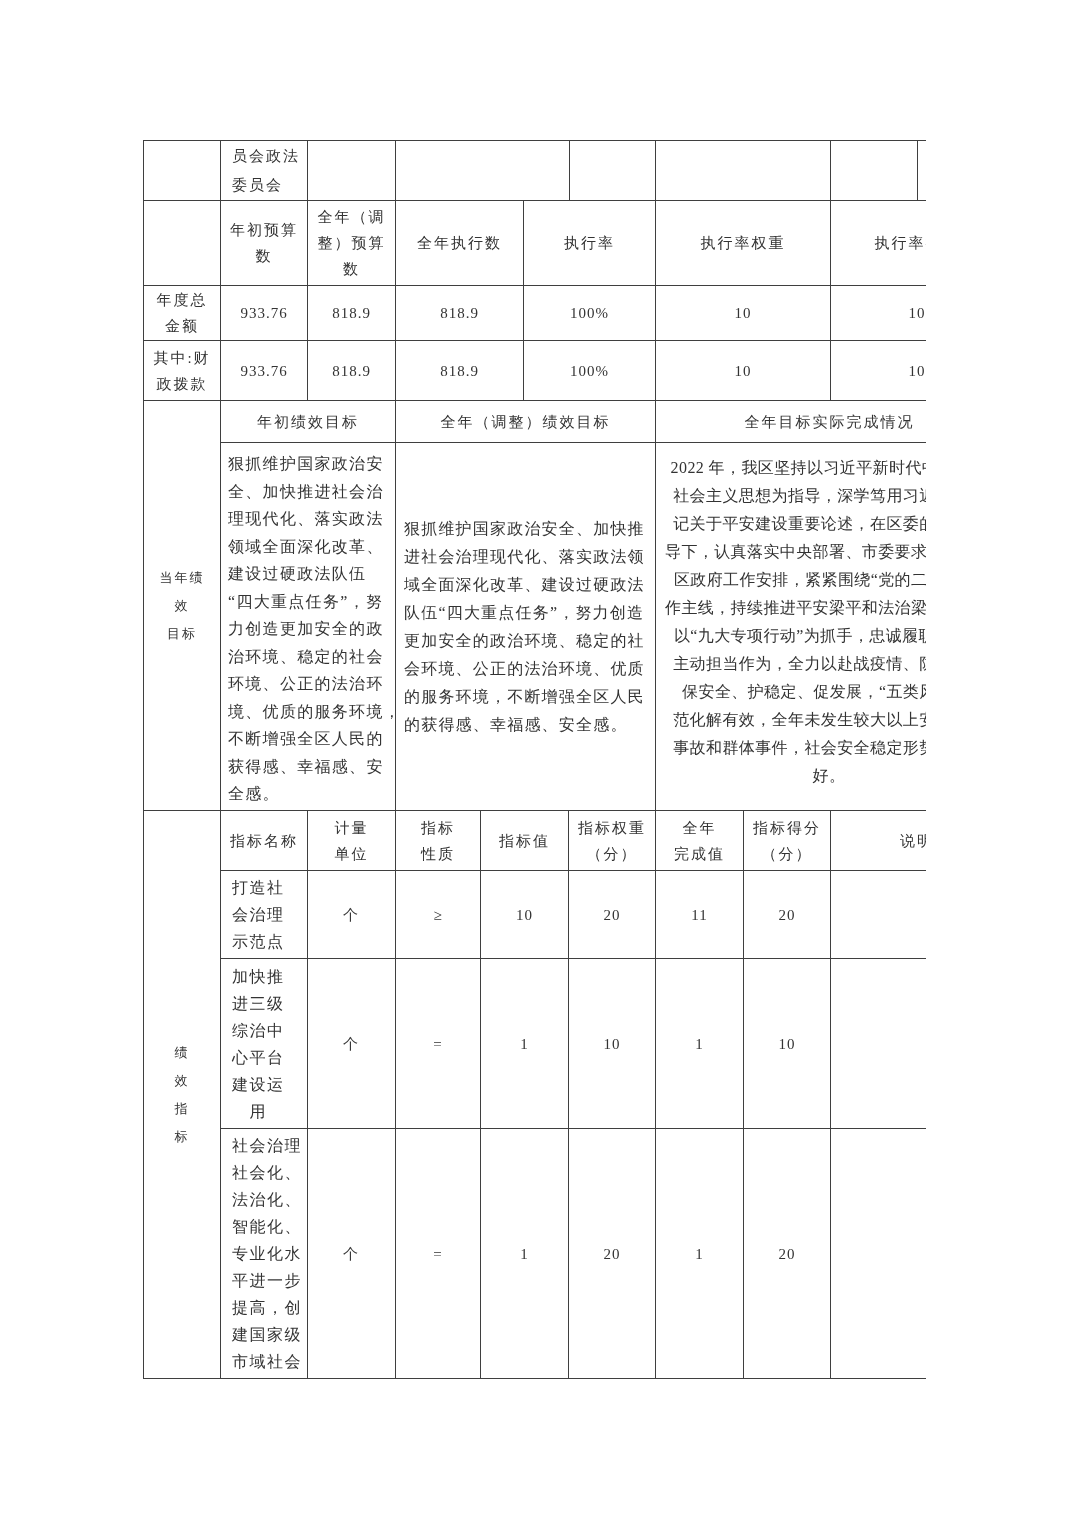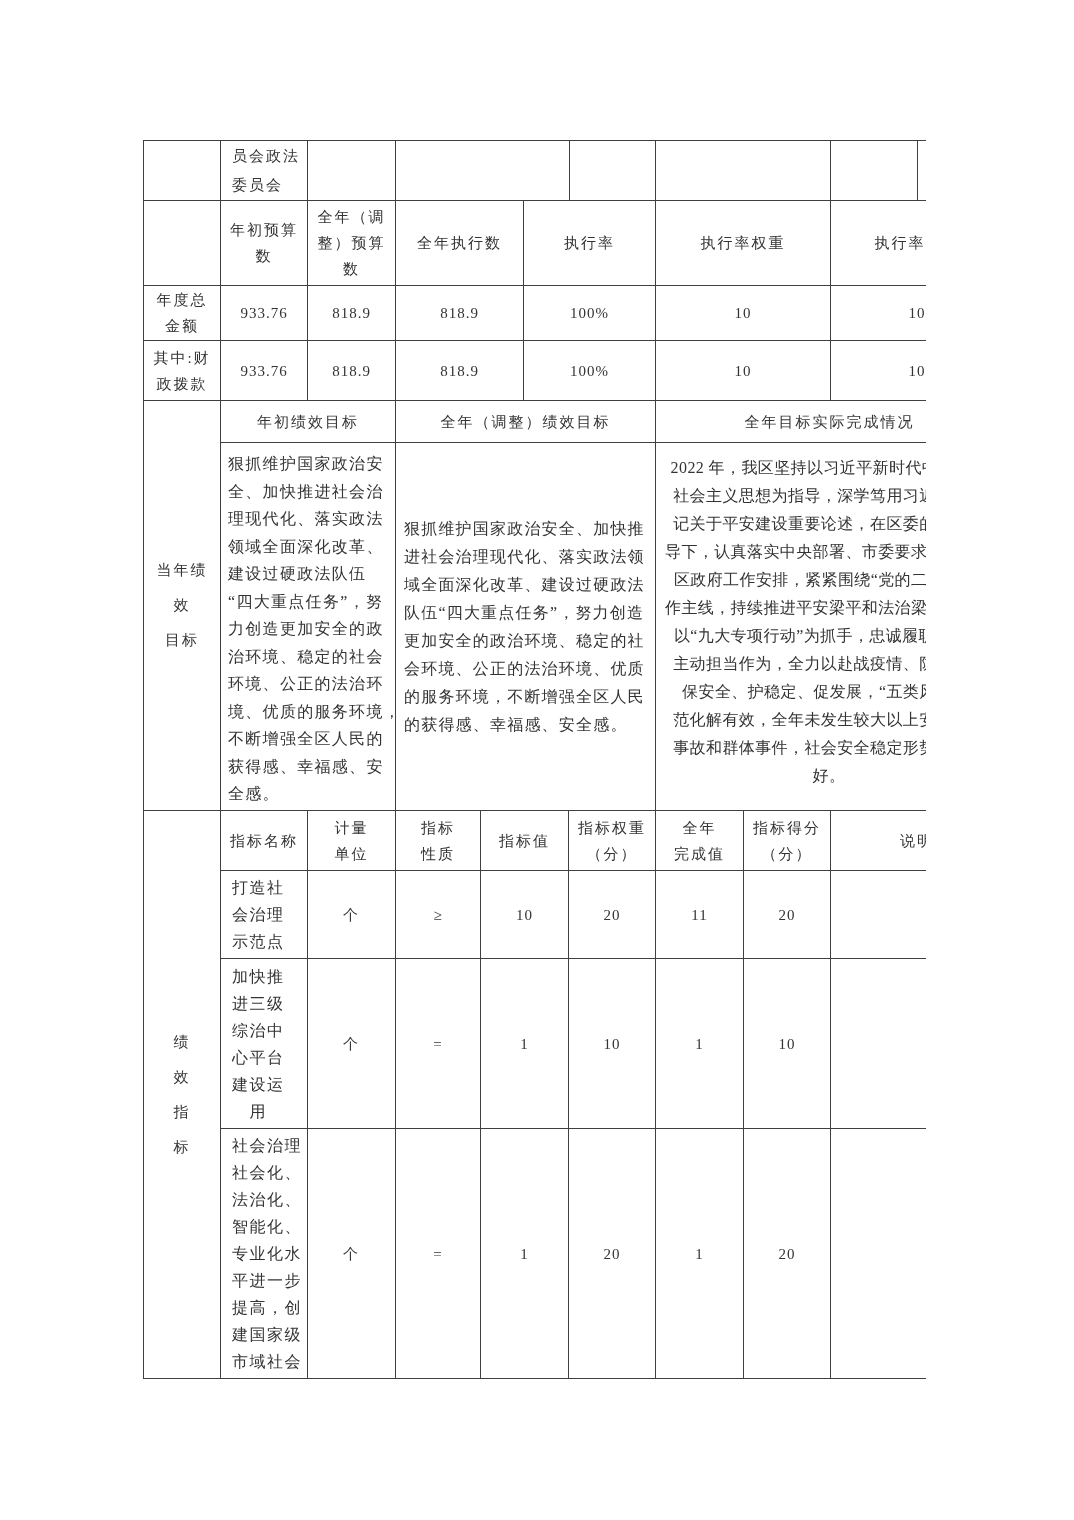--- a/index.html
+++ b/index.html
@@ -48,21 +48,21 @@
     overflow:hidden;
     font-size:15px;
     letter-spacing:2px;
     line-height:26px;
   }
   .span2{grid-row:1 / span 2;grid-column:1;}
   .span4{grid-row:1 / span 4;grid-column:1;}
 
   .num{font-size:15px;letter-spacing:1px;}
   .hdr{font-size:15px;letter-spacing:2px;}
-  .vlabel{font-size:15px;letter-spacing:2px;line-height:35px;}
+  .vlabel{font-size:13px;letter-spacing:2px;line-height:28px;}
 
   .namecell{
     justify-content:flex-start;
     text-align:center;
     padding-left:11px;
     font-size:16px;
     letter-spacing:1.5px;
     line-height:27px;
   }
   .fragcell{

